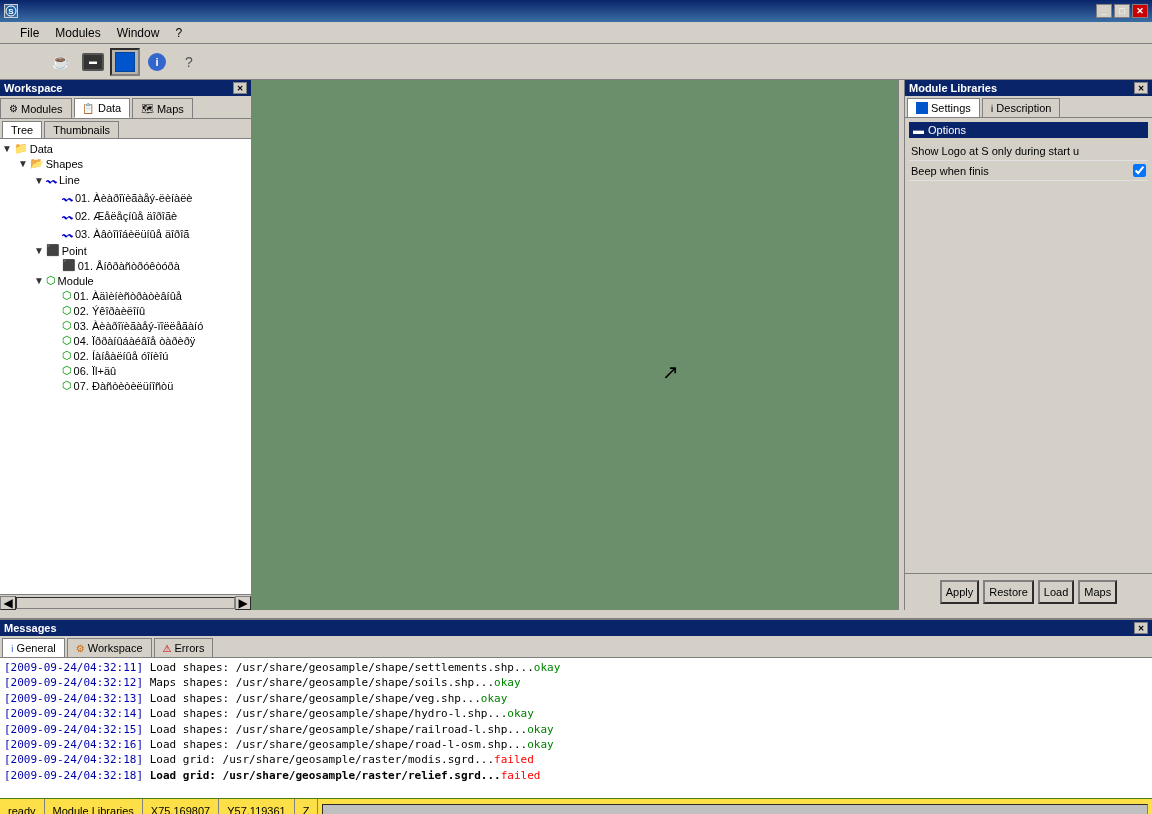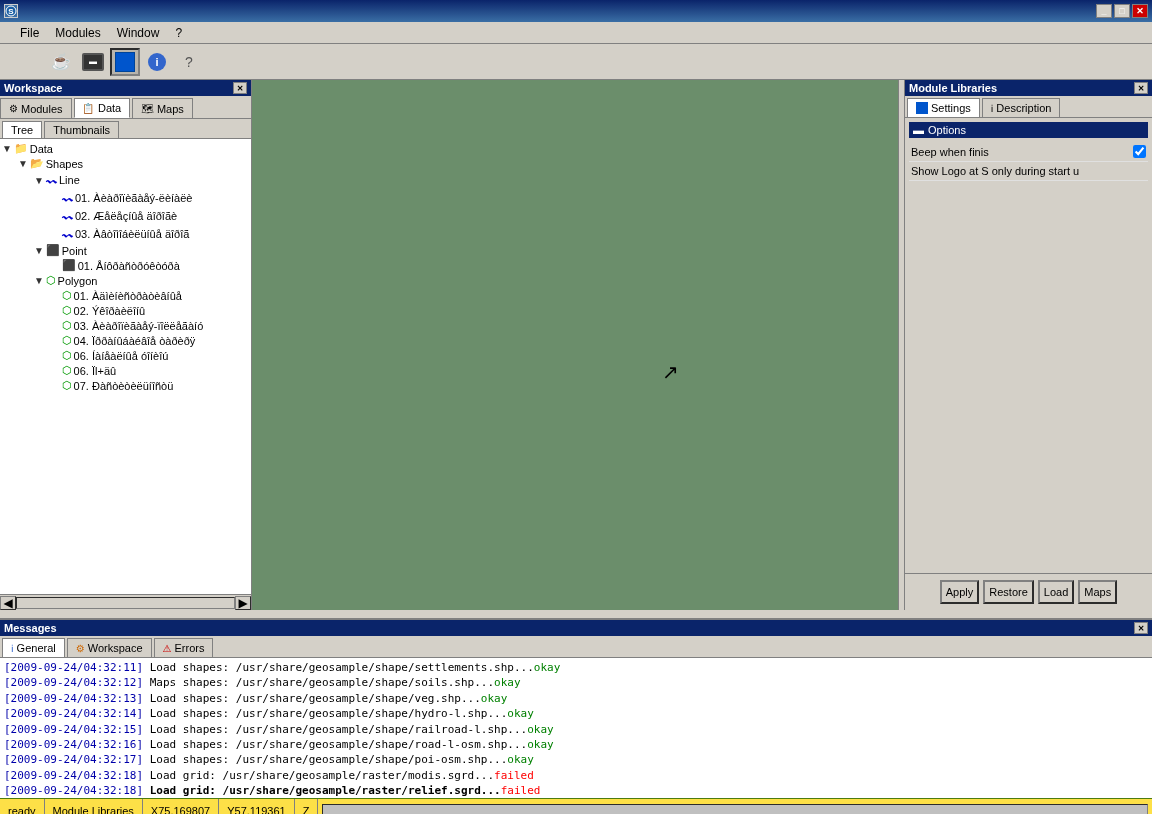--- a/index.html
+++ b/index.html
@@ -492,21 +492,21 @@
           <span class="tree-indent"></span>
           <span class="tree-toggle"></span>
           <span class="tree-icon" style="color:#cc6600">⬛</span>
           <span class="tree-label">01. Åíôðàñòðóêòóðà</span>
         </div>
         <div class="tree-item">
           <span class="tree-indent"></span>
           <span class="tree-indent"></span>
           <span class="tree-toggle">▼</span>
           <span class="tree-icon" style="color:#009900">⬡</span>
-          <span class="tree-label">Polygon</span>
+          <span class="tree-label">Module</span>
         </div>
         <div class="tree-item">
           <span class="tree-indent"></span>
           <span class="tree-indent"></span>
           <span class="tree-indent"></span>
           <span class="tree-toggle"></span>
           <span class="tree-icon" style="color:#009900">⬡</span>
           <span class="tree-label">01. Àäìèíèñòðàòèâíûå</span>
         </div>
         <div class="tree-item">
@@ -532,21 +532,21 @@
           <span class="tree-toggle"></span>
           <span class="tree-icon" style="color:#009900">⬡</span>
           <span class="tree-label">04. Ïððàíûáàéâîå òàðèðÿ</span>
         </div>
         <div class="tree-item">
           <span class="tree-indent"></span>
           <span class="tree-indent"></span>
           <span class="tree-indent"></span>
           <span class="tree-toggle"></span>
           <span class="tree-icon" style="color:#009900">⬡</span>
-          <span class="tree-label">06. Íàíåàëíûå óîíèîú</span>
+          <span class="tree-label">02. Íàíåàëíûå óîíèîú</span>
         </div>
         <div class="tree-item">
           <span class="tree-indent"></span>
           <span class="tree-indent"></span>
           <span class="tree-indent"></span>
           <span class="tree-toggle"></span>
           <span class="tree-icon" style="color:#009900">⬡</span>
           <span class="tree-label">06. Ïl+äû</span>
         </div>
         <div class="tree-item">
@@ -584,25 +584,25 @@
         <span style="font-size:10px;">ℹ</span>
         <span>Description</span>
       </div>
     </div>
     <div class="options-section">
       <div class="options-header">
         <span style="cursor:pointer;">▬</span>
         <span>Options</span>
       </div>
       <div class="options-row">
+        <label>Show Logo at S only during start u</label>
+      </div>
+      <div class="options-row">
         <label>Beep when finis</label>
         <input type="checkbox" checked="" style="margin-left: 4px;">
-      </div>
-      <div class="options-row">
-        <label>Show Logo at S only during start u</label>
       </div>
     </div>
     <div class="options-spacer" style="flex:1;"></div>
     <div id="ml-buttons">
       <button class="action-btn">Apply</button>
       <button class="action-btn">Restore</button>
       <button class="action-btn">Load</button>
       <button class="action-btn">Maps</button>
     </div>
   </div>
@@ -629,21 +629,20 @@
     </div>
   </div>
   <div id="log-content">
 
   <div class="log-line"><span style="color:#0000aa;font-weight:normal">[2009-09-24/04:32:11]</span><span style="color:#000;font-weight:normal"> Load shapes: /usr/share/geosample/shape/settlements.shp...</span><span class="log-ok">okay</span></div>
       <div class="log-line"><span style="color:#0000aa;font-weight:normal">[2009-09-24/04:32:12]</span><span style="color:#000;font-weight:normal"> Maps shapes: /usr/share/geosample/shape/soils.shp...</span><span class="log-ok">okay</span></div>
       <div class="log-line"><span style="color:#0000aa;font-weight:normal">[2009-09-24/04:32:13]</span><span style="color:#000;font-weight:normal"> Load shapes: /usr/share/geosample/shape/veg.shp...</span><span class="log-ok">okay</span></div>
       <div class="log-line"><span style="color:#0000aa;font-weight:normal">[2009-09-24/04:32:14]</span><span style="color:#000;font-weight:normal"> Load shapes: /usr/share/geosample/shape/hydro-l.shp...</span><span class="log-ok">okay</span></div>
       <div class="log-line"><span style="color:#0000aa;font-weight:normal">[2009-09-24/04:32:15]</span><span style="color:#000;font-weight:normal"> Load shapes: /usr/share/geosample/shape/railroad-l.shp...</span><span class="log-ok">okay</span></div>
       <div class="log-line"><span style="color:#0000aa;font-weight:normal">[2009-09-24/04:32:16]</span><span style="color:#000;font-weight:normal"> Load shapes: /usr/share/geosample/shape/road-l-osm.shp...</span><span class="log-ok">okay</span></div>
-      <div class="log-line"><span style="color:#0000aa;font-weight:normal">[2009-09-24/04:32:17]</span><span style="color:#000;font-weight:normal"> Load shapes: /usr/share/geosample/shape/poi-osm.shp...</span><span class="log-ok">okay</span></div>
       <div class="log-line"><span style="color:#0000aa;font-weight:normal">[2009-09-24/04:32:18]</span><span style="color:#000;font-weight:normal"> Load grid: /usr/share/geosample/raster/modis.sgrd...</span><span class="log-fail">failed</span></div>
       <div class="log-line"><span style="color:#0000aa;font-weight:normal">[2009-09-24/04:32:18]</span><span style="color:#000;font-weight:bold"> Load grid: /usr/share/geosample/raster/relief.sgrd...</span><span class="log-fail">failed</span></div>
     </div>
 </div>
 
 <div id="statusbar">
   <div class="status-section">
     <span>ready</span>
   </div>
   <div class="status-section">

